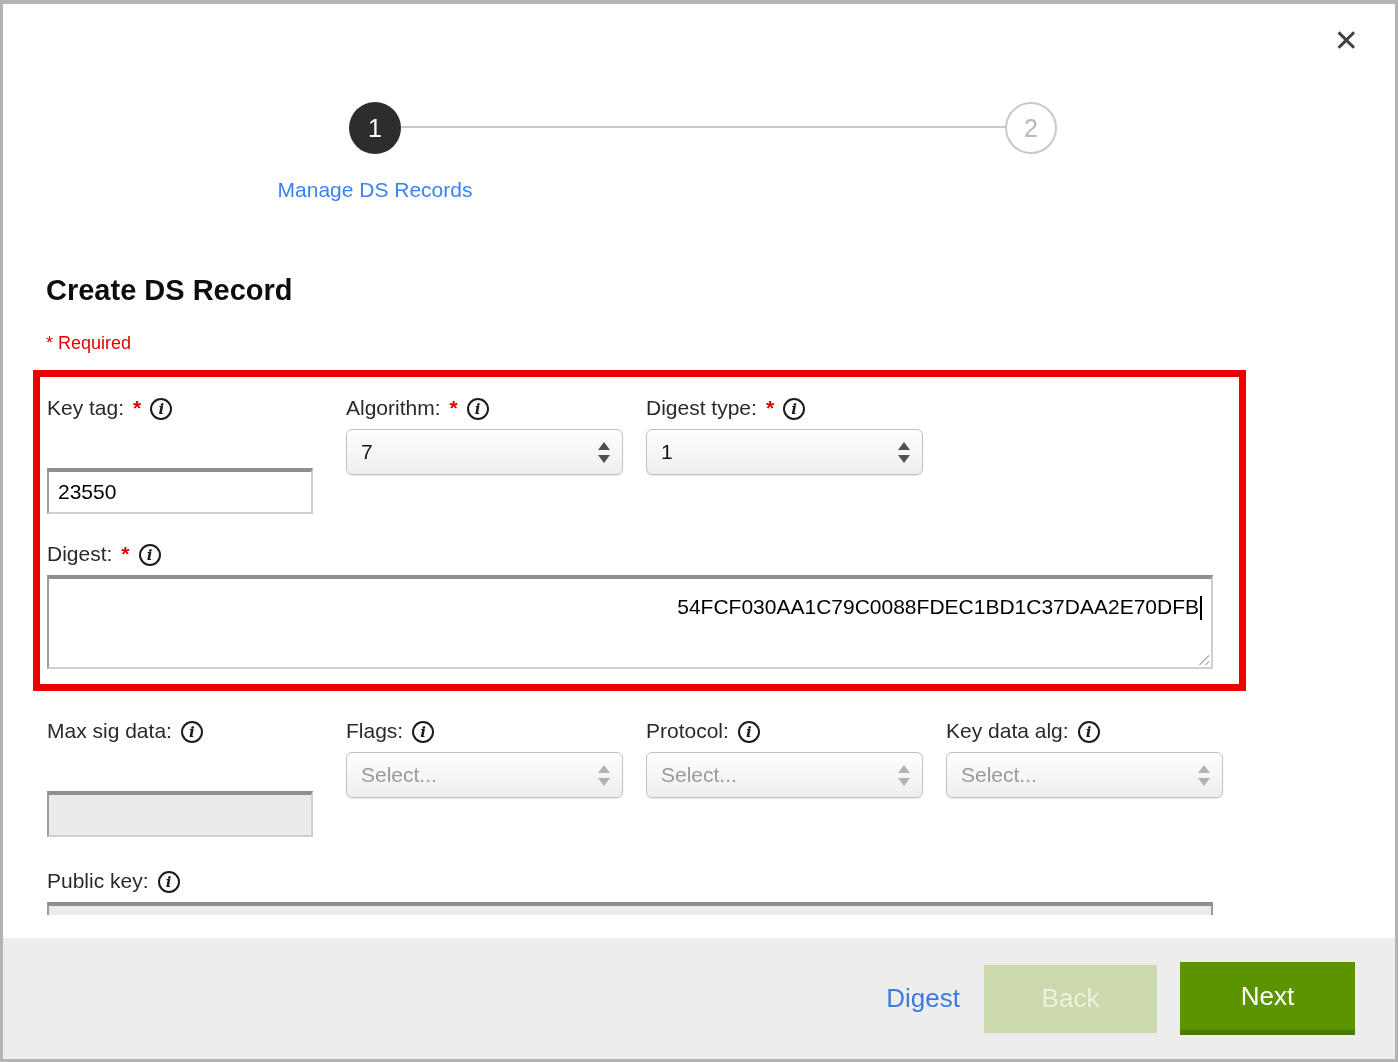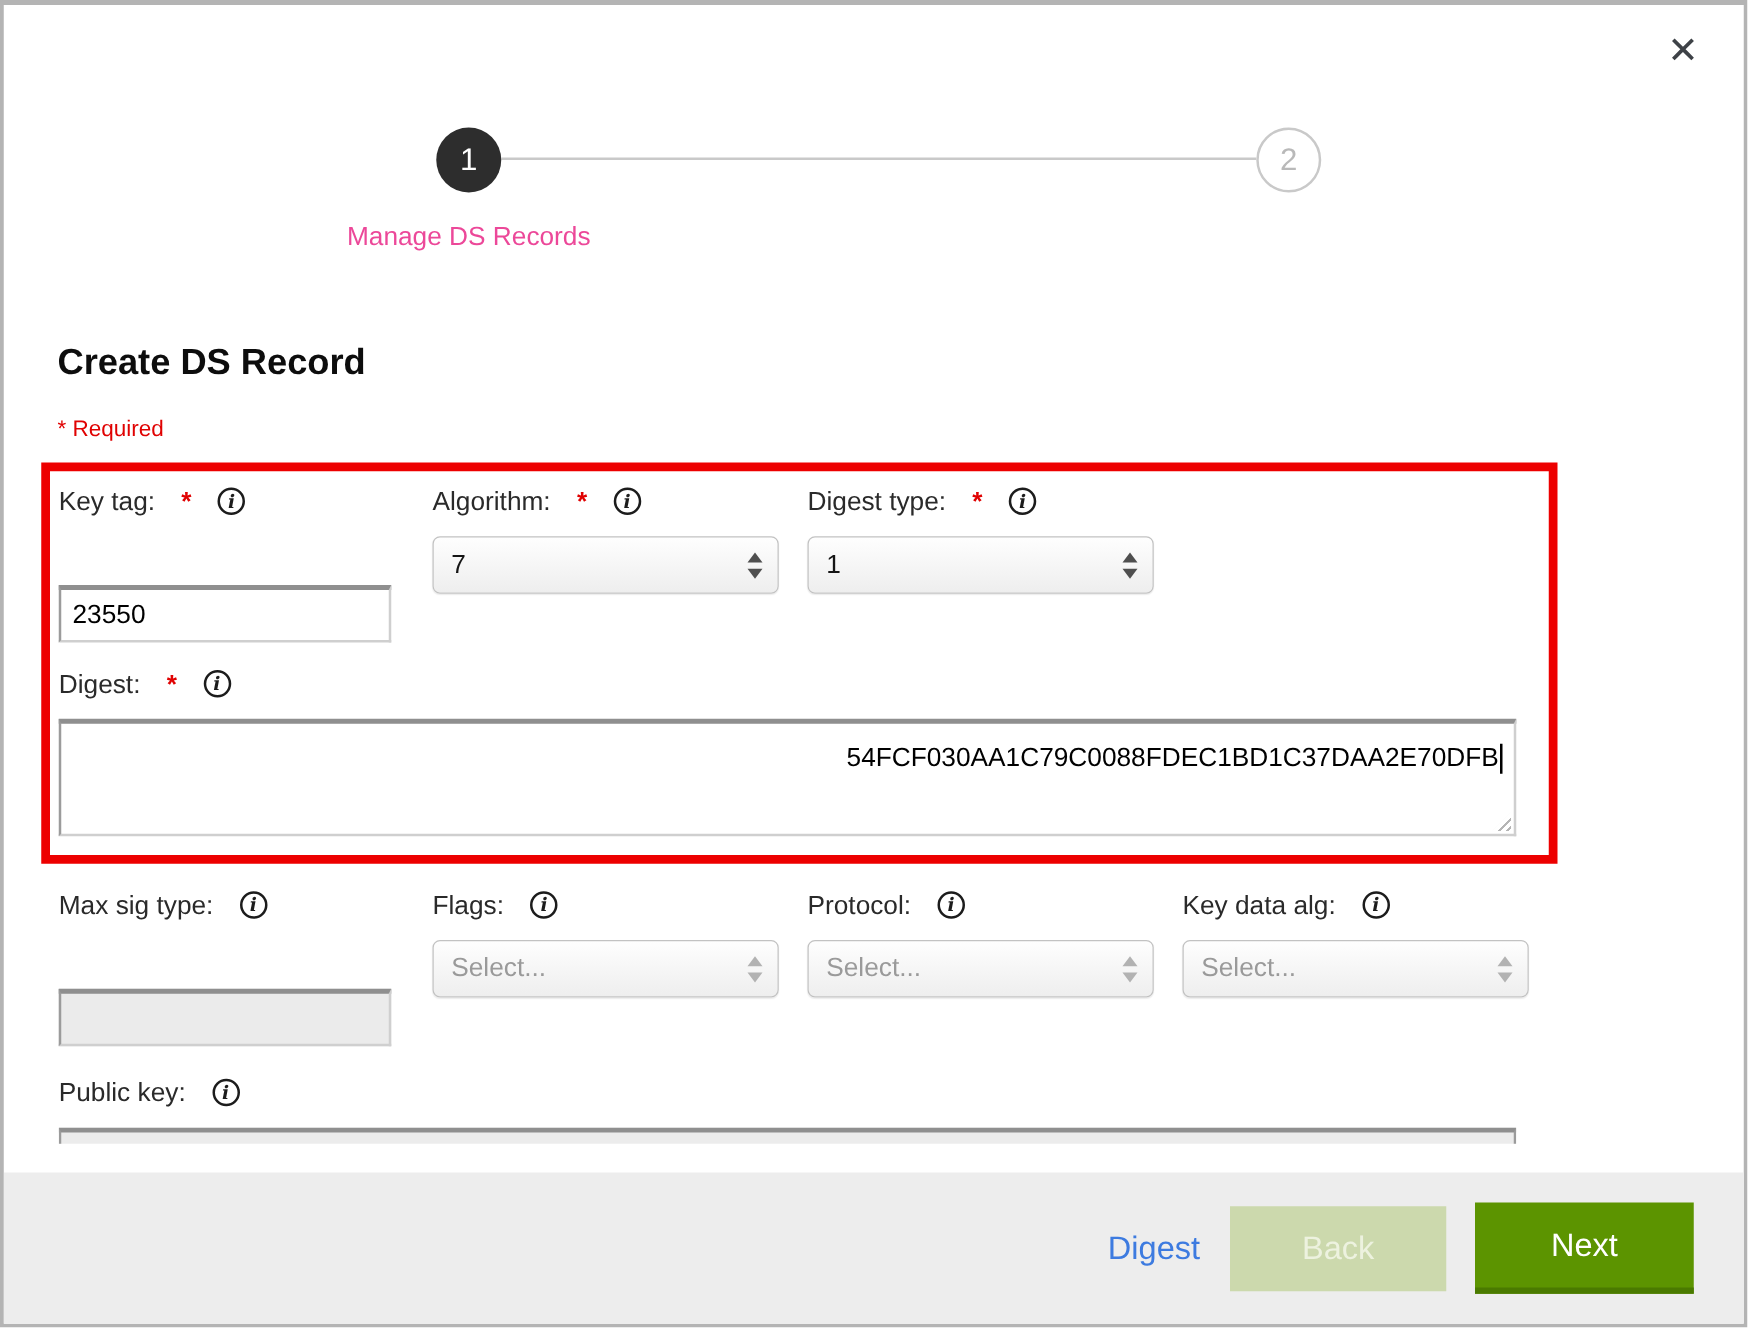--- a/index.html
+++ b/index.html
@@ -23,21 +23,21 @@
 
   
   .stepper { position:relative; height:234px; }
   .step-line { position:absolute; left:398px; top:122px; width:604px; height:2px; background:#c9c9c9; }
   .step-circle {
     position:absolute; top:98px; width:52px; height:52px; border-radius:50%;
     display:flex; align-items:center; justify-content:center; font-size:25px;
   }
   .step-circle.active { left:346px; background:#2d2d2d; color:#fff; }
   .step-circle.inactive { left:1002px; background:#fff; border:2px solid #c9c9c9; color:#b9b9b9; }
-  .step-label { position:absolute; top:174px; width:400px; text-align:center; font-size:21px; color:#ec4899; }
+  .step-label { position:absolute; top:174px; width:400px; text-align:center; font-size:21px; color:#3b82f6; }
   .step-label.first { left:172px; }
   .step-label.second { left:828px; }
 
   
   .tab-row { margin-left:43px; width:1267px; height:70px; display:flex; border-bottom:2px solid #b3b3b3; }
   .tab { min-width:140px; text-align:center; font-size:23px; line-height:68px; cursor:pointer; }
   .tab.active {
     background:#fff; color:#4e4e4e;
     border:1px solid #c8c8c8; border-bottom:2px solid #fff; margin-bottom:-2px;
     border-radius:2px 2px 0 0;
@@ -54,21 +54,21 @@
     padding:13px 0 15px 7px;
   }
 
   .field-row { display:flex; }
   .fg { display:flex; flex-direction:column; }
   .w1 { width:266px; margin-right:33px; }
   .w2 { width:277px; margin-right:23px; }
   .w3 { width:277px; margin-right:23px; }
   .w4 { width:277px; }
 
-  .flabel { display:flex; align-items:flex-start; height:30px; margin-bottom:9px; font-size:21px; color:#2a2a2a;gap:12px; }
+  .flabel { display:flex; align-items:flex-end; height:30px; margin-bottom:9px; font-size:21px; color:#2a2a2a; }
   .req-star { color:#e00202; font-size:21px; font-weight:bold; margin-left:9px; }
   .info-icon {
     width:22px; height:22px; margin-left:9px; flex:none;
     border:2px solid #1c1c1c; border-radius:50%;
     display:inline-flex; align-items:center; justify-content:center;
     font-family:"DejaVu Serif", serif; font-style:italic; font-weight:bold;
     font-size:15px; color:#1c1c1c; line-height:1;
   }
 
   input.text-input {
@@ -198,21 +198,21 @@
         <span>54FCF030AA1C79C0088FDEC1BD1C37DAA2E70DFB</span><span class="caret"></span>
         <span class="resize-handle"></span>
       </div>
     </div>
   </div>
 
   <div class="field-row row3">
 
     <div class="fg w1">
       <div class="flabel">
-        <span>Max sig type:</span>
+        <span>Max sig data:</span>
         <span class="info-icon">i</span>
       </div>
       <input class="text-input disabled" type="text" disabled="" value="" style="">
     </div>
 
     <div class="fg w2">
       <div class="flabel">
         <span>Flags:</span>
         <span class="info-icon">i</span>
       </div>

